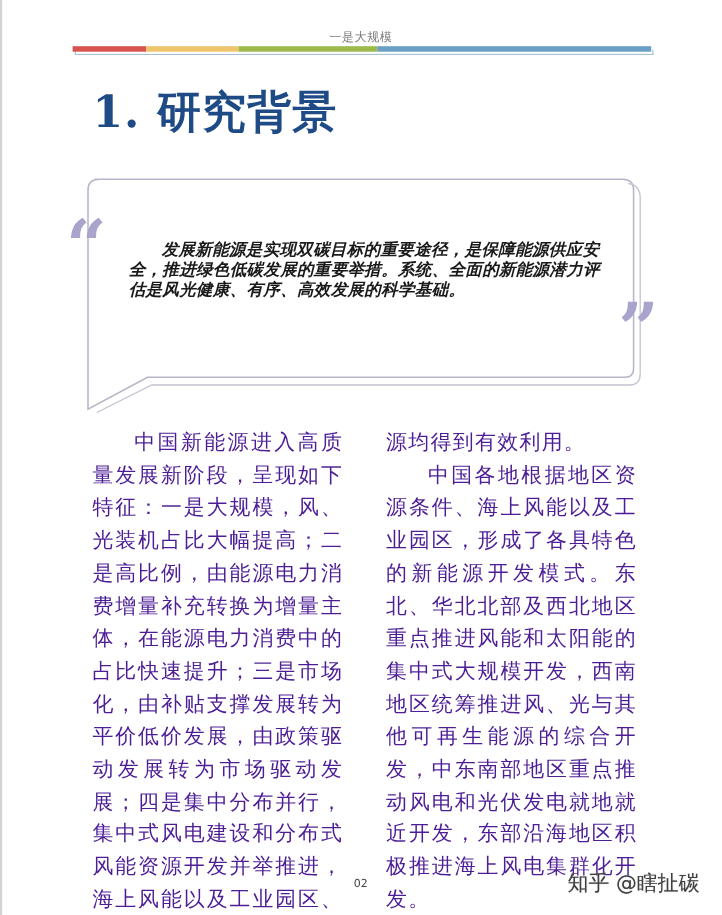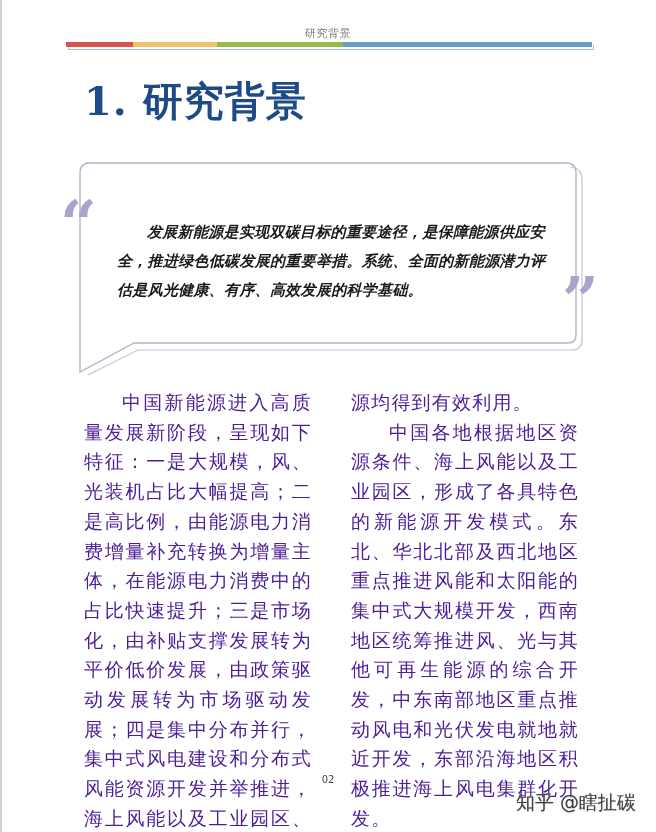--- a/index.html
+++ b/index.html
@@ -27,48 +27,48 @@
     }
     .bubble { position: absolute; left: 0; top: 0; width: 656px; height: 400px; pointer-events: none; }
     .quote-open, .quote-close {
       position: absolute; font-size: 64px; font-weight: bold; color: #a8a4cc;
       font-family: "DejaVu Serif", serif; line-height: 1;
     }
     .quote-open { left: 60px; top: 192px; }
     .quote-close { left: 562px; top: 268px; }
     .quote-text {
       position: absolute; left: 117px; top: 218px; width: 440px;
-      font-size: 15px; line-height: 29px; font-style: italic; font-weight: bold;
+      font-size: 15px; line-height: 18px; font-style: italic; font-weight: bold;
       color: #1a1a1a; text-indent: 30px; letter-spacing: 0.3px;
     }
     .col {
       position: absolute; top: 388px; width: 228px;
       font-size: 19px; line-height: 29.7px; color: #4c1d95; letter-spacing: 1.2px;
       text-align: justify;
     }
     .col p { margin: 0; text-indent: 2em; }
     .col p.cont { text-indent: 0; }
     .col-left { left: 84px; }
     .col-right { left: 351px; }
     .page-number {
-      position: absolute; top: 774px; left: 0; width: 656px; text-align: center;
+      position: absolute; top: 798px; left: 0; width: 656px; text-align: center;
       font-size: 10px; color: #444; font-family: "DejaVu Sans", sans-serif;
     }
     .watermark {
       position: absolute; left: 516px; top: 790px;
       font-size: 19px; color: #404040; font-family: "DejaVu Sans", sans-serif;
       text-shadow: 0 0 1px #aaa;
     }
   </style>
 </head>
 <body>
 
 <div class="left-border"></div>
 
-<div class="running-header">研究背景</div>
+<div class="running-header">一是大规模</div>
 
 <div class="color-bar-shadow"></div>
 <div class="color-bar">
   <div class="seg" style="width:67px;background:#d9534f;"></div>
   <div class="seg" style="width:84px;background:#eec56a;"></div>
   <div class="seg" style="width:126px;background:#9cba4a;"></div>
   <div class="seg" style="width:249px;background:#6aa0c5;"></div>
 </div>
 
 <h1 class="page-title" style="margin:0;">1. 研究背景</h1>

